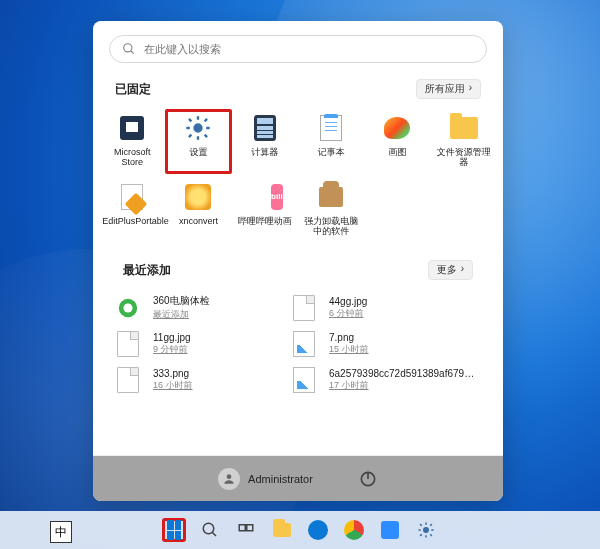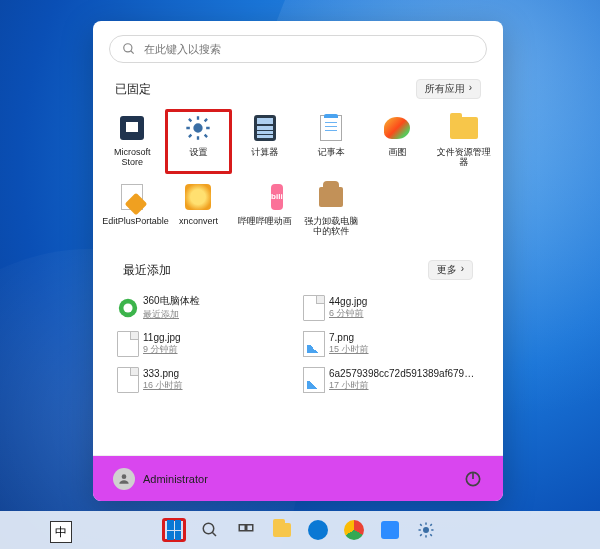--- a/index.html
+++ b/index.html
@@ -28,21 +28,21 @@
     border: 1px solid #d8d8d8;
     border-radius: 14px;
     display: flex; align-items: center;
     padding: 0 12px; gap: 8px;
     color: #888;
   }
   .search-bar .mag { width:14px; height:14px; }
   .search-input { border:none; outline:none; flex:1; font-size:11px; color:#888; background:transparent; }
 
   .section-head { display:flex; align-items:center; justify-content:space-between; margin: 6px 22px 4px; }
-  .section-head .title { font-size:12px; font-weight:400; color:#222; }
+  .section-head .title { font-size:12px; font-weight:700; color:#222; }
   .chip-btn { font-size:10px; color:#333; background:#f2f2f2; border:1px solid #e4e4e4; border-radius:4px; padding:2px 8px; display:flex; gap:4px; cursor:pointer; }
 
   .grid { display:grid; grid-template-columns: repeat(6, 1fr); gap:4px 0; padding: 6px 6px 0; }
   .app { display:flex; flex-direction:column; align-items:center; gap:4px; padding:4px 0 6px; cursor:pointer; border-radius:4px; }
   .app .icon { width:30px; height:30px; display:flex; align-items:center; justify-content:center; }
   .app .label { font-size:9px; color:#222; text-align:center; line-height:1.15; max-width:60px; }
   .hl { border:3px solid #d81b1b; border-radius:2px; padding:1px; }
 
   
   .ico-store { width:24px; height:24px; background:#20344f; border-radius:3px; position:relative; }
@@ -59,34 +59,34 @@
   .ico-folder::before { content:"";position:absolute;top:-4px;left:0;width:12px;height:6px;background:#f7c64a;border-radius:2px 2px 0 0; }
   .ico-editplus { width:22px;height:26px;background:#fff;border:1px solid #bbb;position:relative; }
   .ico-editplus::after { content:"";position:absolute;bottom:-3px;right:-2px;width:16px;height:16px;background:#f0a020;border-radius:2px;transform:rotate(45deg);}
   .ico-xn { width:26px;height:26px;border-radius:4px;background:radial-gradient(circle,#ffe070 40%,#f0a020 75%); }
   .ico-bili { width:26px;height:26px;background:#fb7299;border-radius:4px;color:#fff;font-size:8px;display:flex;align-items:center;justify-content:center;font-weight:bold;margin-left:24px; }
   .ico-uninst { width:24px;height:20px;background:#c29158;border-radius:2px;position:relative; }
   .ico-uninst::before{content:"";position:absolute;top:-6px;left:4px;right:4px;height:6px;background:#c29158;border-radius:4px 4px 0 0;}
 
   .recommended { padding: 0 8px; margin-top:12px; }
   .rec-list { display:grid; grid-template-columns:1fr 1fr; gap:2px 16px; padding: 6px 14px 0; }
-  .rec-item { display:flex; align-items:center; gap:4px; padding:4px 2px; cursor:pointer; border-radius:4px; }
+  .rec-item { display:flex; align-items:center; gap:14px; padding:4px 2px; cursor:pointer; border-radius:4px; }
   .rec-item .ficon { width:22px;height:26px; flex-shrink:0; }
   .rec-item .meta { display:flex; flex-direction:column; }
   .rec-item .name { font-size:10px; color:#222; max-width:150px; white-space:nowrap; overflow:hidden; text-overflow:ellipsis; }
   .rec-item .time { font-size:9px; color:#888;text-decoration:underline; }
 
   .ficon.page { background:#fff; border:1px solid #bbb; border-radius:1px; position:relative; }
   .ficon.page::before { content:""; position:absolute; top:0;right:0;width:7px;height:7px;background:#eee;border-left:1px solid #bbb;border-bottom:1px solid #bbb; }
   .ficon.img { background:#fff; border:1px solid #bbb; position:relative; }
   .ficon.img::after { content:""; position:absolute; bottom:3px; left:3px; right:3px; height:8px; background:linear-gradient(45deg,#4aa3f0 50%, transparent 50%);}
   .ficon.green { display:flex;align-items:center;justify-content:center; }
   .ficon.green svg{width:22px;height:22px;}
 
-  .bottom-bar { margin-top:auto; height:46px; border-top:1px solid #eee; background:#d946ef; border-radius:0 0 8px 8px; display:flex; align-items:center; padding:0 20px; justify-content:space-between;gap:45px; }
+  .bottom-bar { margin-top:auto; height:46px; border-top:1px solid #eee; background:#a3a3a3; border-radius:0 0 8px 8px; display:flex; align-items:center; padding:0 20px; justify-content:center;gap:45px; }
   .user { display:flex; align-items:center; gap:8px; cursor:pointer; }
   .avatar { width:22px;height:22px;border-radius:50%;background:#d0d0d0;display:flex;align-items:center;justify-content:center; }
   .user .uname { font-size:11px; color:#222; }
   .power { width:20px;height:20px; cursor:pointer; }
 
   
   .taskbar { position:absolute; bottom:0; left:0; right:0; height:38px; background:rgba(230,238,248,0.92); display:flex; align-items:center; }
   .ime { position:absolute; left:50px; bottom:6px; width:22px;height:22px; border:1px solid #333; background:#fff; display:flex;align-items:center;justify-content:center; font-size:12px; }
   .tb-icons { margin:0 auto; display:flex; gap:12px; align-items:center; }
   .tb-btn { width:24px;height:24px; display:flex;align-items:center;justify-content:center; cursor:pointer; border-radius:3px; }

